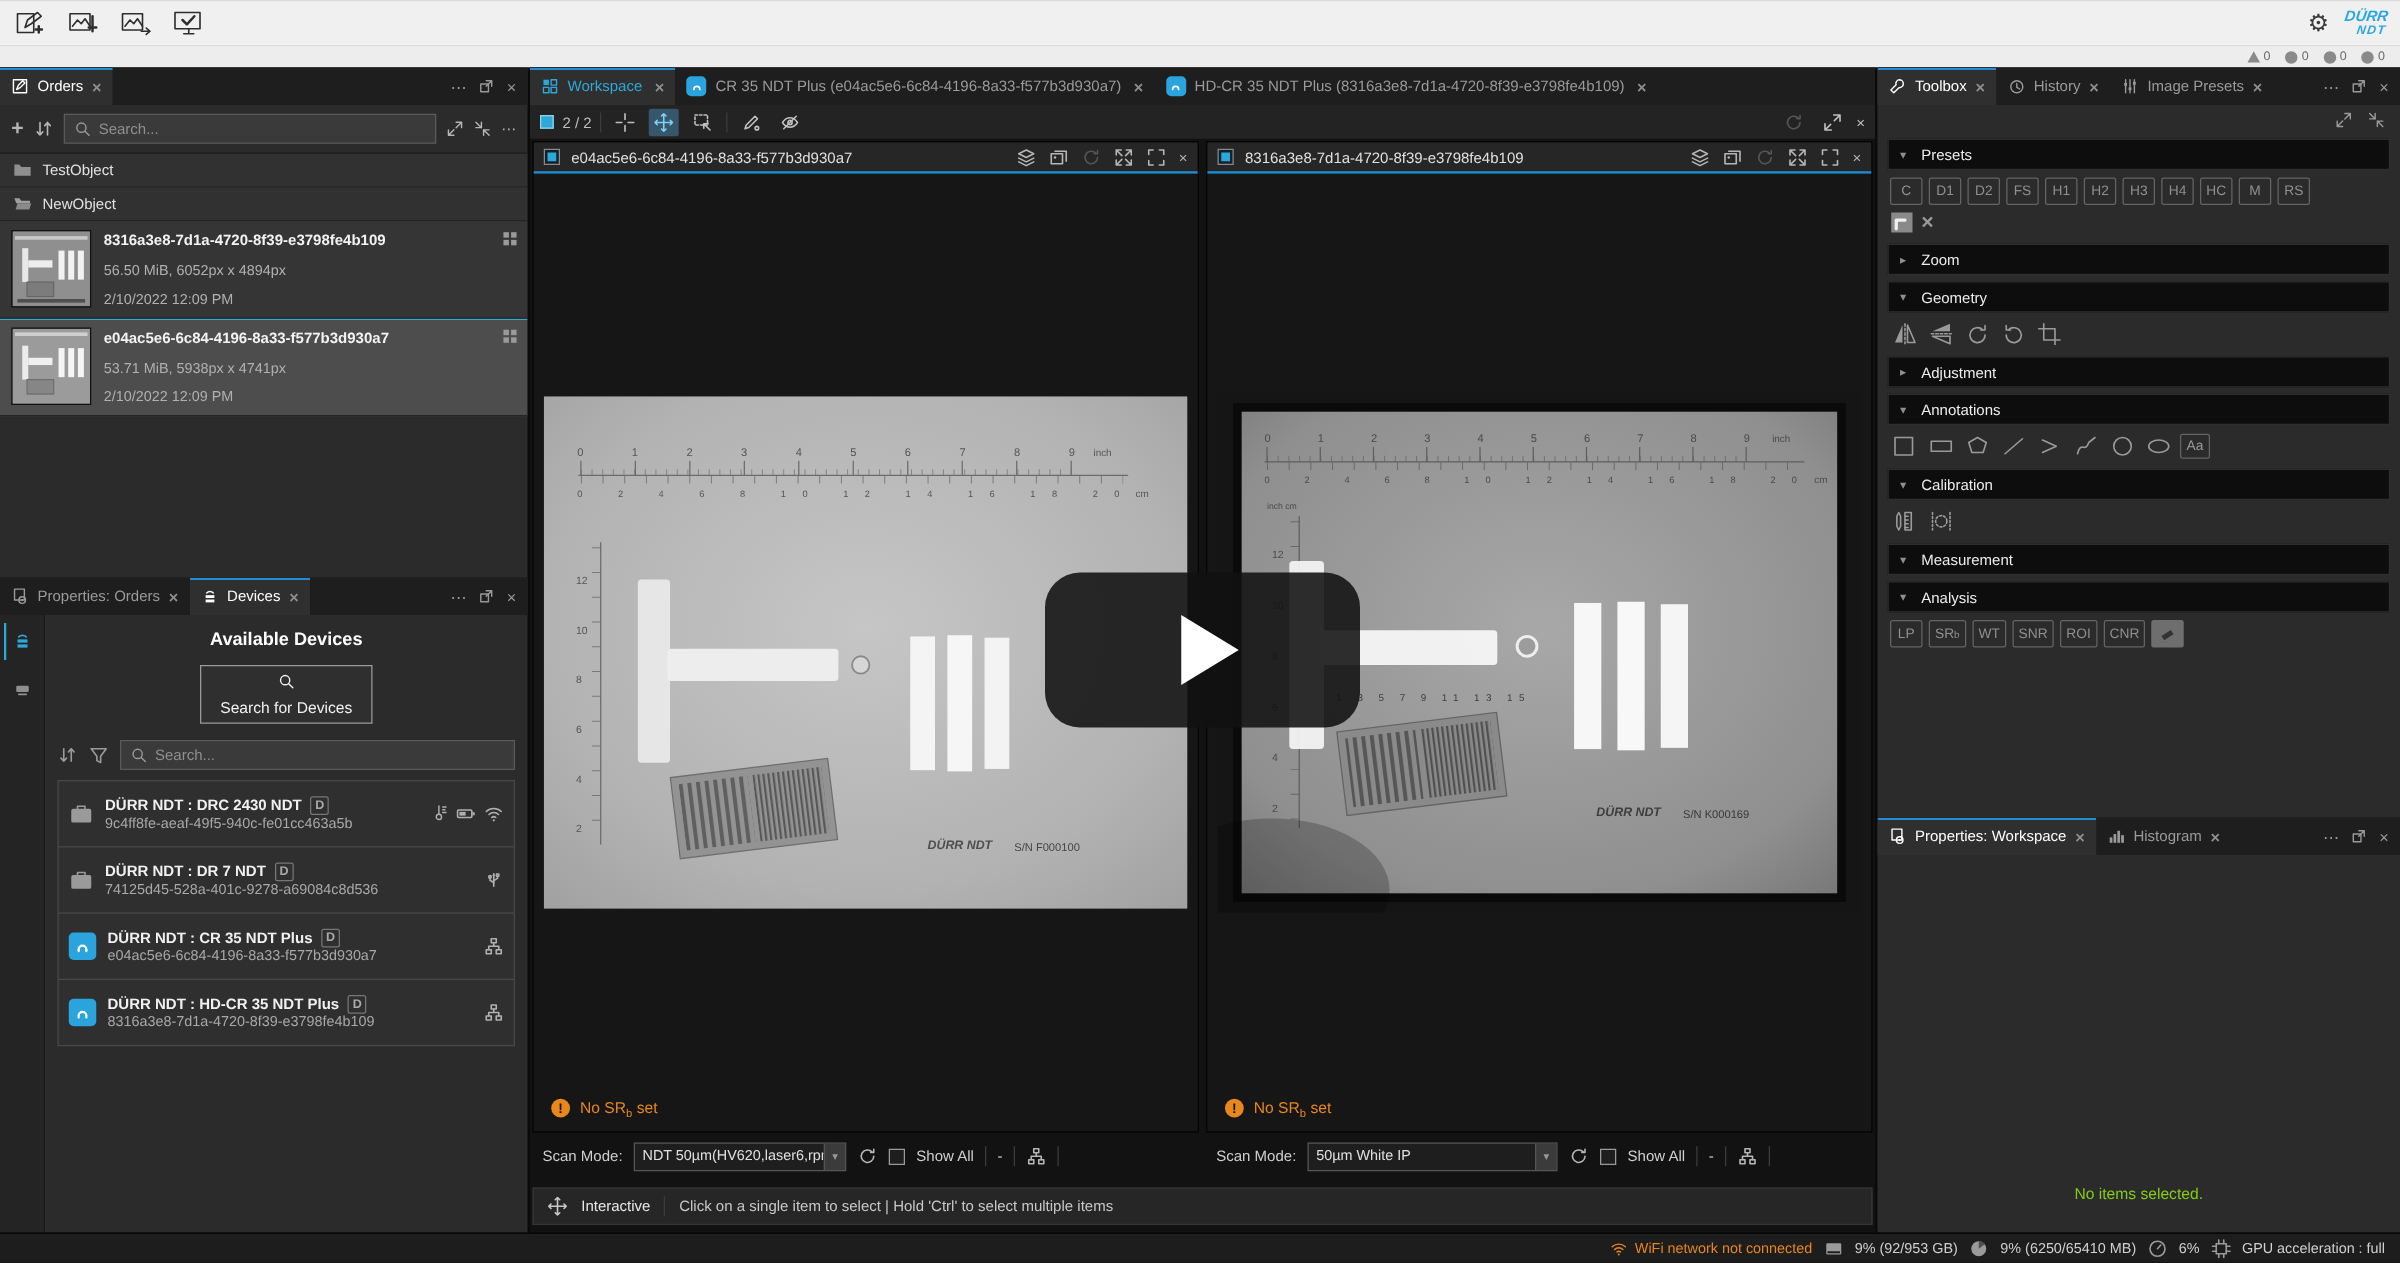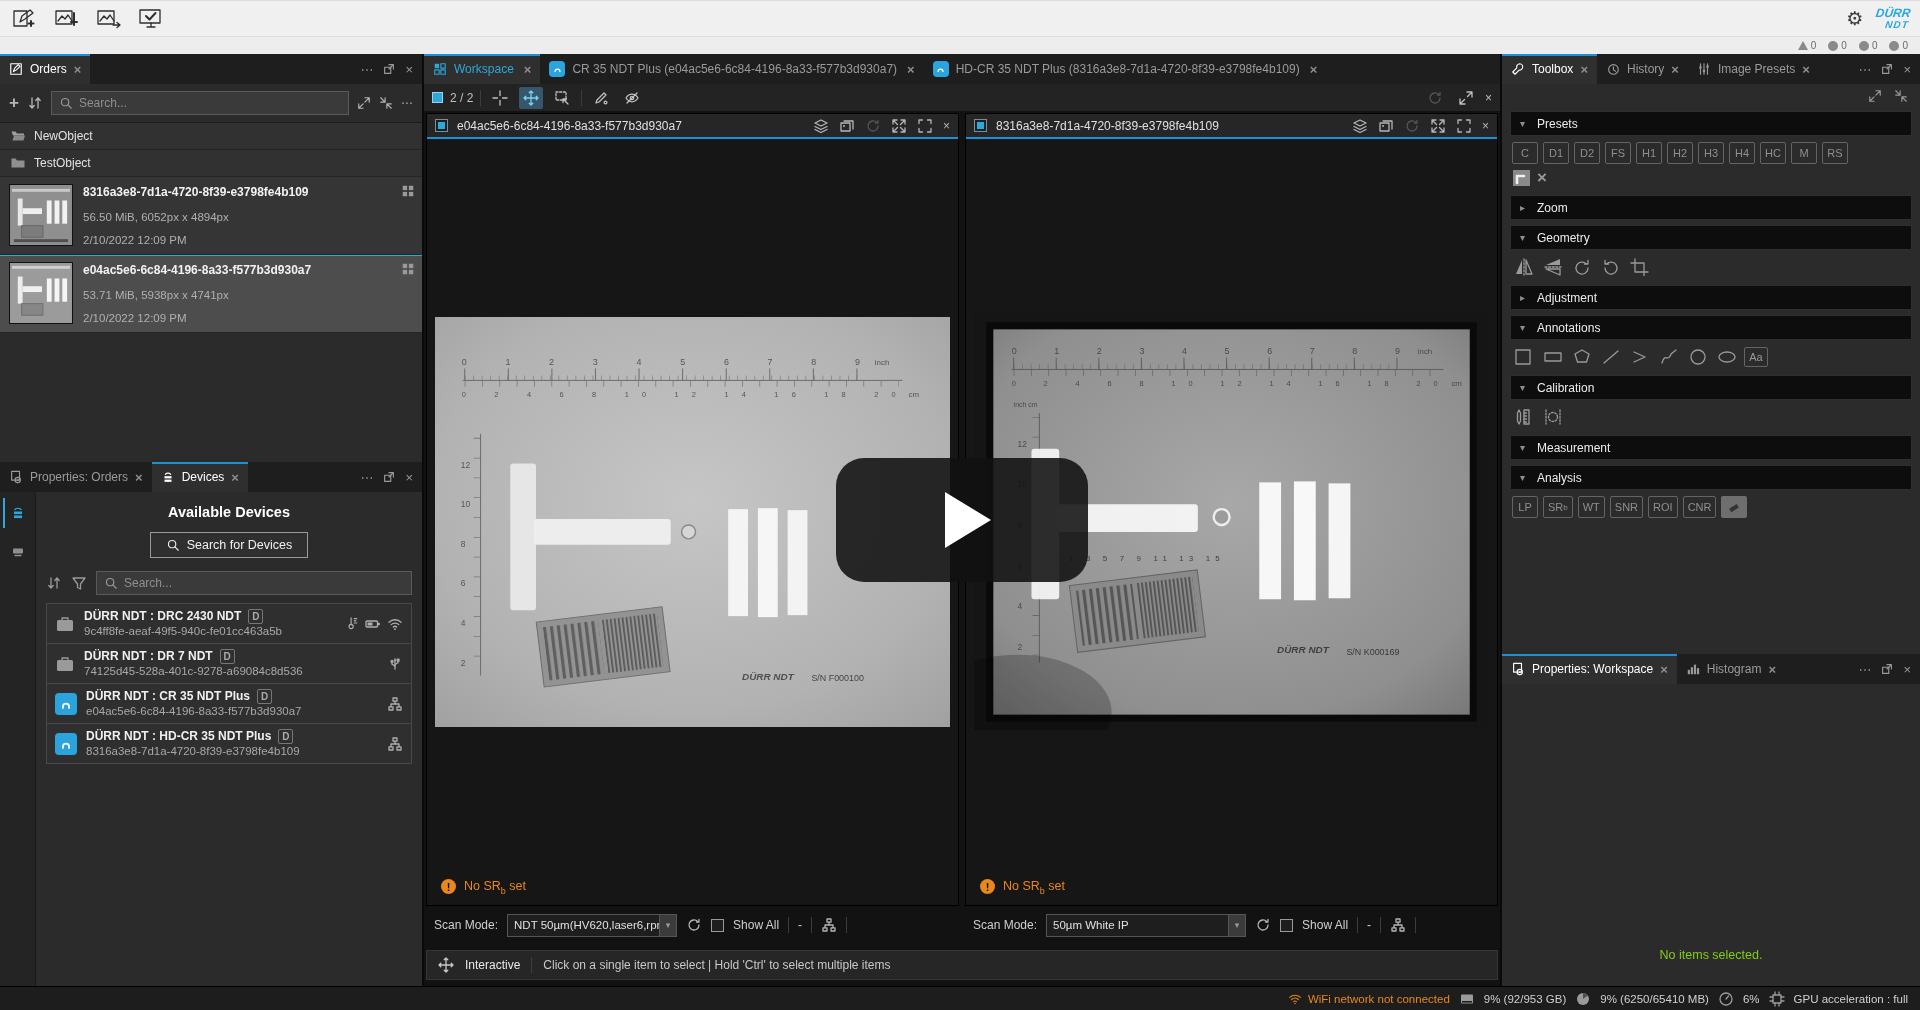--- a/index.html
+++ b/index.html
@@ -60,21 +60,21 @@
   
   .devices-dock { flex:1;justify-content:flex-end; }
   .dev-body { flex:1; display:flex; min-height:0; }
   .dev-strip { width:36px; background:#242424; border-right:1px solid #1a1a1a; padding-top:6px; display:flex; flex-direction:column; gap:8px; align-items:center; }
   .strip-btn { width:30px; height:30px; display:flex; align-items:center; justify-content:center; color:#8f8f8f; }
   .strip-btn.active { color:#2da8d8; box-shadow:inset 2px 0 0 #2da8d8; }
   .dev-main { flex:1; padding:8px 10px; display:flex; flex-direction:column; min-width:0; }
   .dev-heading { text-align:center; font-size:14.5px; font-weight:bold; color:#fff; margin:4px 0 12px; }
   .dev-search-btn { align-self:center; display:flex; align-items:center; gap:7px; border:1px solid #9a9a9a; color:#f0f0f0; padding:5px 15px; margin-bottom:13px; background:#2f2f2f; }
   .dev-filter-row { display:flex; align-items:center; gap:9px; color:#9a9a9a; margin-bottom:9px; }
-  .dev-row { display:flex; align-items:center; gap:9px; border:1px solid #484848; background:#2f2f2f; padding:4px 8px; margin-top:-1px; height:41px; }
+  .dev-row { display:flex; align-items:center; gap:9px; border:1px solid #484848; background:#2f2f2f; padding:4px 8px; margin-top:-1px; height:54px; }
   .dev-name { font-weight:bold; color:#f0f0f0; display:flex; align-items:center; gap:7px; line-height:15px; }
   .dev-uuid { color:#a8a8a8; font-size:11.5px; line-height:14px; }
   .badge { width:15px; height:15px; border:1px solid #777; color:#aaa; font-size:10px; display:inline-flex; align-items:center; justify-content:center; border-radius:2px; }
   .dev-icons { margin-left:auto; display:flex; gap:6px; color:#b0b0b0; }
   .scan-dev { width:22px; height:22px; border-radius:4px; background:#2ba3dc; flex:none; display:flex; align-items:center; justify-content:center; }
 
   
   .ws-tab .x { margin-left:3px; }
   .vtoolbar { height:28px; background:#232323; border-bottom:1px solid #111; display:flex; align-items:center; gap:7px; padding:0 8px; color:#c0c0c0; flex:none; }
   .vt-btn { width:24px; height:22px; display:flex; align-items:center; justify-content:center; border-radius:2px; }
@@ -234,30 +234,30 @@
               <path d="M9 2h5v5M14 2L9 7M7 14H2V9M2 14l5-5"></path>
             </svg>
           <svg class="ic ic14" viewBox="0 0 16 16">
               <path d="M7 2v5H2M7 7L2 2M9 14V9h5M9 9l5 5"></path>
             </svg>
           <span>⋯</span>
         </div>
         <div class="order-list">
           <div class="folder-row">
             <svg class="ic" viewBox="0 0 16 16">
+                <path d="M1.5 3.5h4l1.5 2h7.5v7h-13z" fill="#8f8f8f" stroke="none"></path>
+              </svg>
+            <span>TestObject</span>
+          </div>
+          <div class="folder-row">
+            <svg class="ic" viewBox="0 0 16 16">
                 <path d="M1.5 3.5h4l1.5 2h7v2h-11z" fill="#9f9f9f" stroke="none"></path>
                 <path d="M2.5 12.5l1.5-5h11l-1.5 5z" fill="#8a8a8a" stroke="none"></path>
               </svg>
             <span>NewObject</span>
-          </div>
-          <div class="folder-row">
-            <svg class="ic" viewBox="0 0 16 16">
-                <path d="M1.5 3.5h4l1.5 2h7.5v7h-13z" fill="#8f8f8f" stroke="none"></path>
-              </svg>
-            <span>TestObject</span>
           </div>
 
           <div class="order-item">
             <svg class="thumb" viewBox="0 0 64 62">
               <rect width="64" height="62" fill="#8f8f8f"></rect>
                 <rect x="2" y="4" width="60" height="3" fill="#c9c9c9"></rect>
               <rect x="8" y="14" width="5" height="28" fill="#e8e8e8"></rect>
                 <rect x="13" y="24" width="20" height="6" fill="#eeeeee"></rect>
               <rect x="38" y="16" width="5" height="24" fill="#f2f2f2"></rect>
                 <rect x="46" y="16" width="5" height="24" fill="#f2f2f2"></rect>
@@ -344,21 +344,21 @@
             </span>
             <span class="strip-btn">
               <svg class="ic" viewBox="0 0 16 16">
                   <rect x="3" y="5.5" width="10" height="5" rx="1" fill="currentColor" stroke="none"></rect>
                   <line x1="5" y1="12.5" x2="11" y2="12.5"></line>
                 </svg>
             </span>
           </div>
           <div class="dev-main">
             <div class="dev-heading">Available Devices</div>
-            <button class="dev-search-btn" style="font-family:inherit;font-size:12.5px;">
+            <button class="dev-search-btn" style="font-family:inherit;font-size:12.5px;flex-direction:column;">
               <svg class="ic ic14" viewBox="0 0 16 16">
                   <circle cx="7" cy="7" r="4.2"></circle>
                   <line x1="10.2" y1="10.2" x2="14" y2="14"></line>
                 </svg>
               <span>Search for Devices</span>
             </button>
             <div class="dev-filter-row">
               <svg class="ic" viewBox="0 0 16 16">
                   <path d="M5 3v10M5 13l-2.2-2.5M5 13l2.2-2.5M11 13V3M11 3l-2.2 2.5M11 3l2.2 2.5"></path>
                 </svg>

